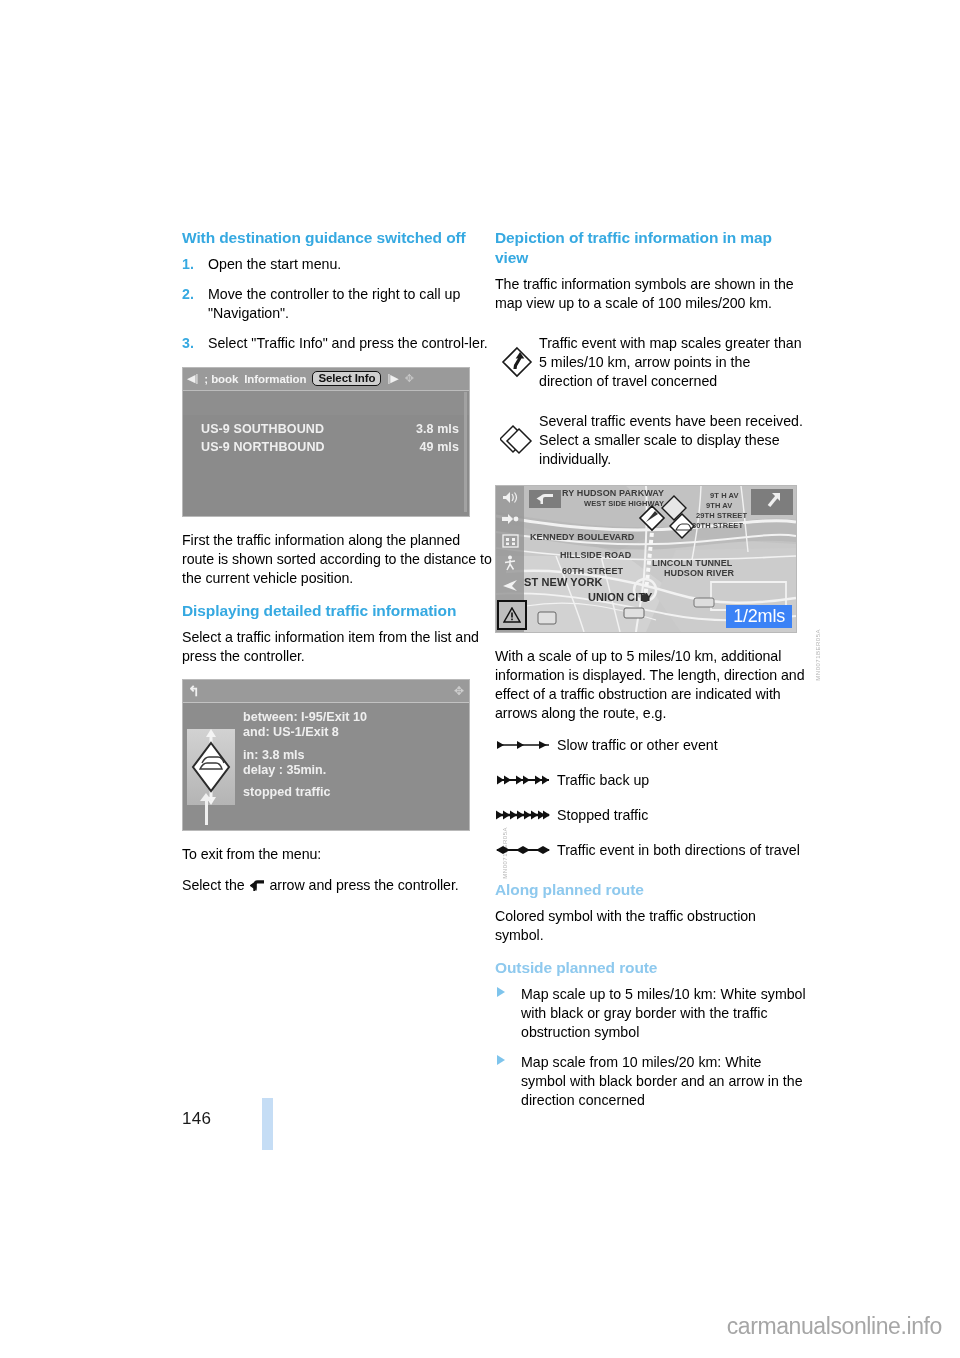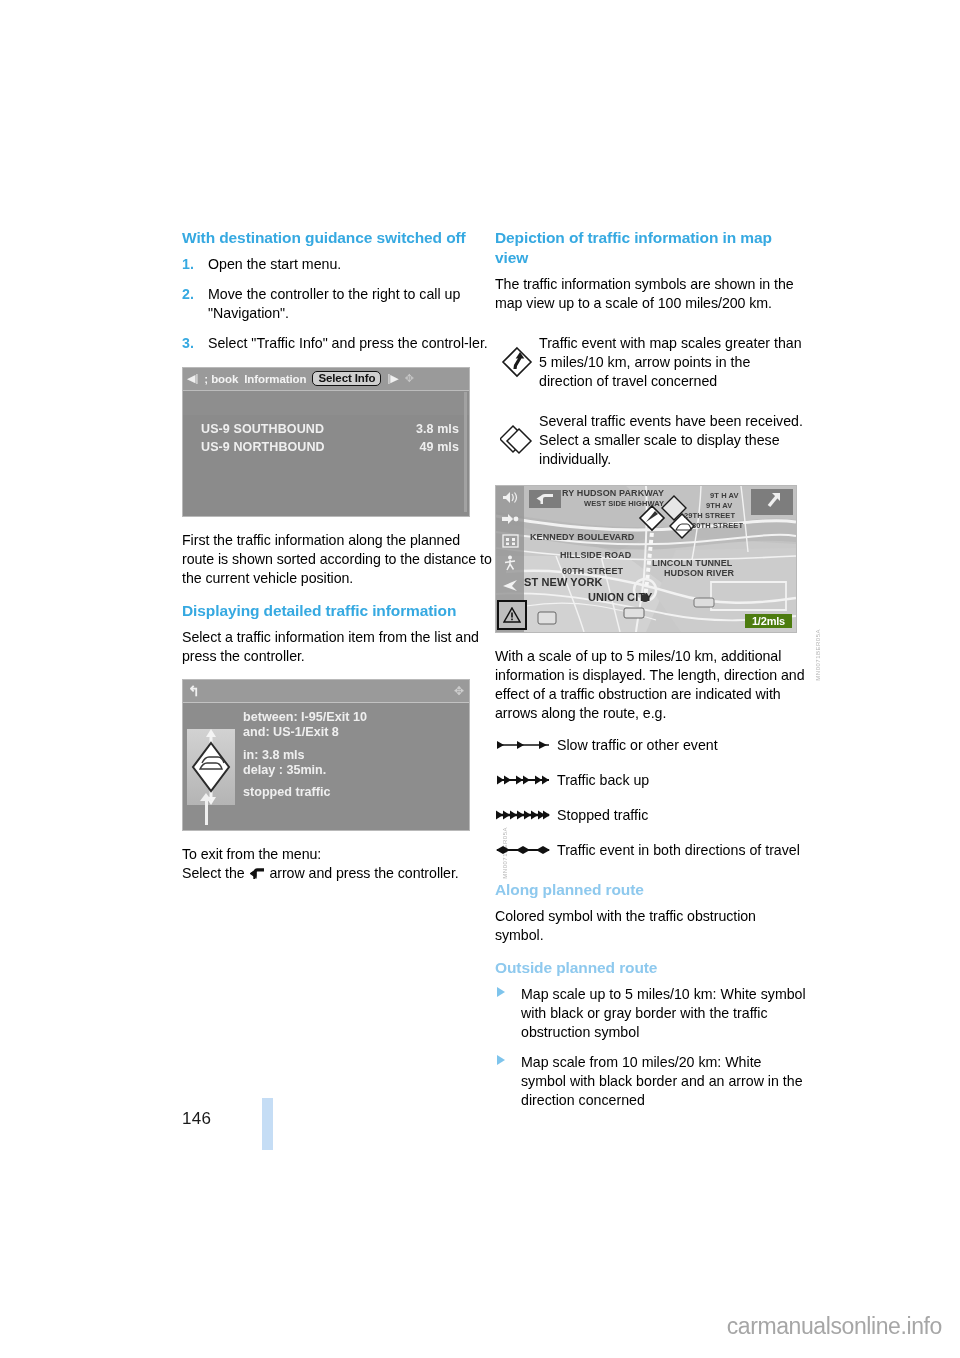--- a/index.html
+++ b/index.html
@@ -18,21 +18,21 @@
 
   h2.sec{
     color:#36a9e1;font-size:15.5px;font-weight:bold;
     margin:0 0 7px 0;line-height:1.28;letter-spacing:-0.1px;
   }
   h2.sec.blue-pale{color:#8ec9ee;}
   p.body{
     font-size:14.2px;color:#000;line-height:1.34;margin:0 0 13px 0;
     letter-spacing:-0.05px;
   }
-  p.body.tight{margin-bottom:0;}
+  p.body.tight{margin-bottom:12px;}
 
   
   ol.steps{list-style:none;margin:0 0 14px 0;padding:0;}
   ol.steps li{
     position:relative;padding-left:26px;
     font-size:14.2px;line-height:1.34;color:#000;margin-bottom:11px;
   }
   ol.steps li .num{
     position:absolute;left:0;top:0;color:#36a9e1;font-weight:bold;font-size:14.2px;
   }
@@ -129,22 +129,22 @@
   }
   .map .backbtn{
     position:absolute;left:33px;top:4px;width:32px;height:18px;background:#7d7d7d;
     display:flex;align-items:center;justify-content:center;
   }
   .map .nbtn{
     position:absolute;right:3px;top:3px;width:42px;height:26px;background:#7d7d7d;
     display:flex;align-items:center;justify-content:center;
   }
   .map .scale{
-    position:absolute;right:4px;bottom:4px;background:#4d7c0f;color:#fff;
-    font-size:11px;font-weight:bold;padding:1px 7px;letter-spacing:-0.2px;
+    position:absolute;right:4px;bottom:4px;background:#3b82f6;color:#fff;
+    font-size:18px;font-weight:normal;padding:1px 7px;letter-spacing:-0.2px;
   }
   .map .lbl{position:absolute;color:#3b3b3b;font-size:7.5px;font-weight:bold;white-space:nowrap;letter-spacing:0.1px;}
   .map .lbl.big{font-size:11px;color:#2e2e2e;}
   .map .lbl.med{font-size:9px;}
 
   
   .pagenum{
     position:absolute;left:182px;top:1109px;
     font-size:17px;color:#1a1a1a;font-weight:normal;letter-spacing:0.3px;
   }
@@ -329,21 +329,21 @@
 
           <rect x="42" y="126" width="18" height="12" rx="2" fill="#e0e0e0" stroke="#666" stroke-width="1"></rect>
           <rect x="128" y="122" width="20" height="10" rx="2" fill="#e0e0e0" stroke="#666" stroke-width="1"></rect>
           <rect x="198" y="112" width="20" height="9" rx="2" fill="#dddddd" stroke="#777" stroke-width="1"></rect>
         </svg>
 
         <div class="lbl med" style="left:66px;top:2px;">RY HUDSON PARKWAY</div>
         <div class="lbl" style="left:88px;top:13px;">WEST SIDE HIGHWAY</div>
         <div class="lbl" style="left:214px;top:5px;">9T H AV</div>
         <div class="lbl" style="left:210px;top:15px;">9TH AV</div>
-        <div class="lbl" style="left:188px;top:25px;">29TH STREET</div>
+        <div class="lbl" style="left:200px;top:25px;">29TH STREET</div>
         <div class="lbl" style="left:196px;top:35px;">30TH STREET</div>
         <div class="lbl med" style="left:34px;top:46px;">KENNEDY BOULEVARD</div>
         <div class="lbl med" style="left:64px;top:64px;">HILLSIDE ROAD</div>
         <div class="lbl med" style="left:156px;top:72px;">LINCOLN TUNNEL</div>
         <div class="lbl med" style="left:168px;top:82px;">HUDSON RIVER</div>
         <div class="lbl med" style="left:66px;top:80px;">60TH STREET</div>
         <div class="lbl big" style="left:28px;top:90px;">ST NEW YORK</div>
         <div class="lbl big" style="left:92px;top:105px;">UNION CITY</div>
 
         <div class="iconbar">

